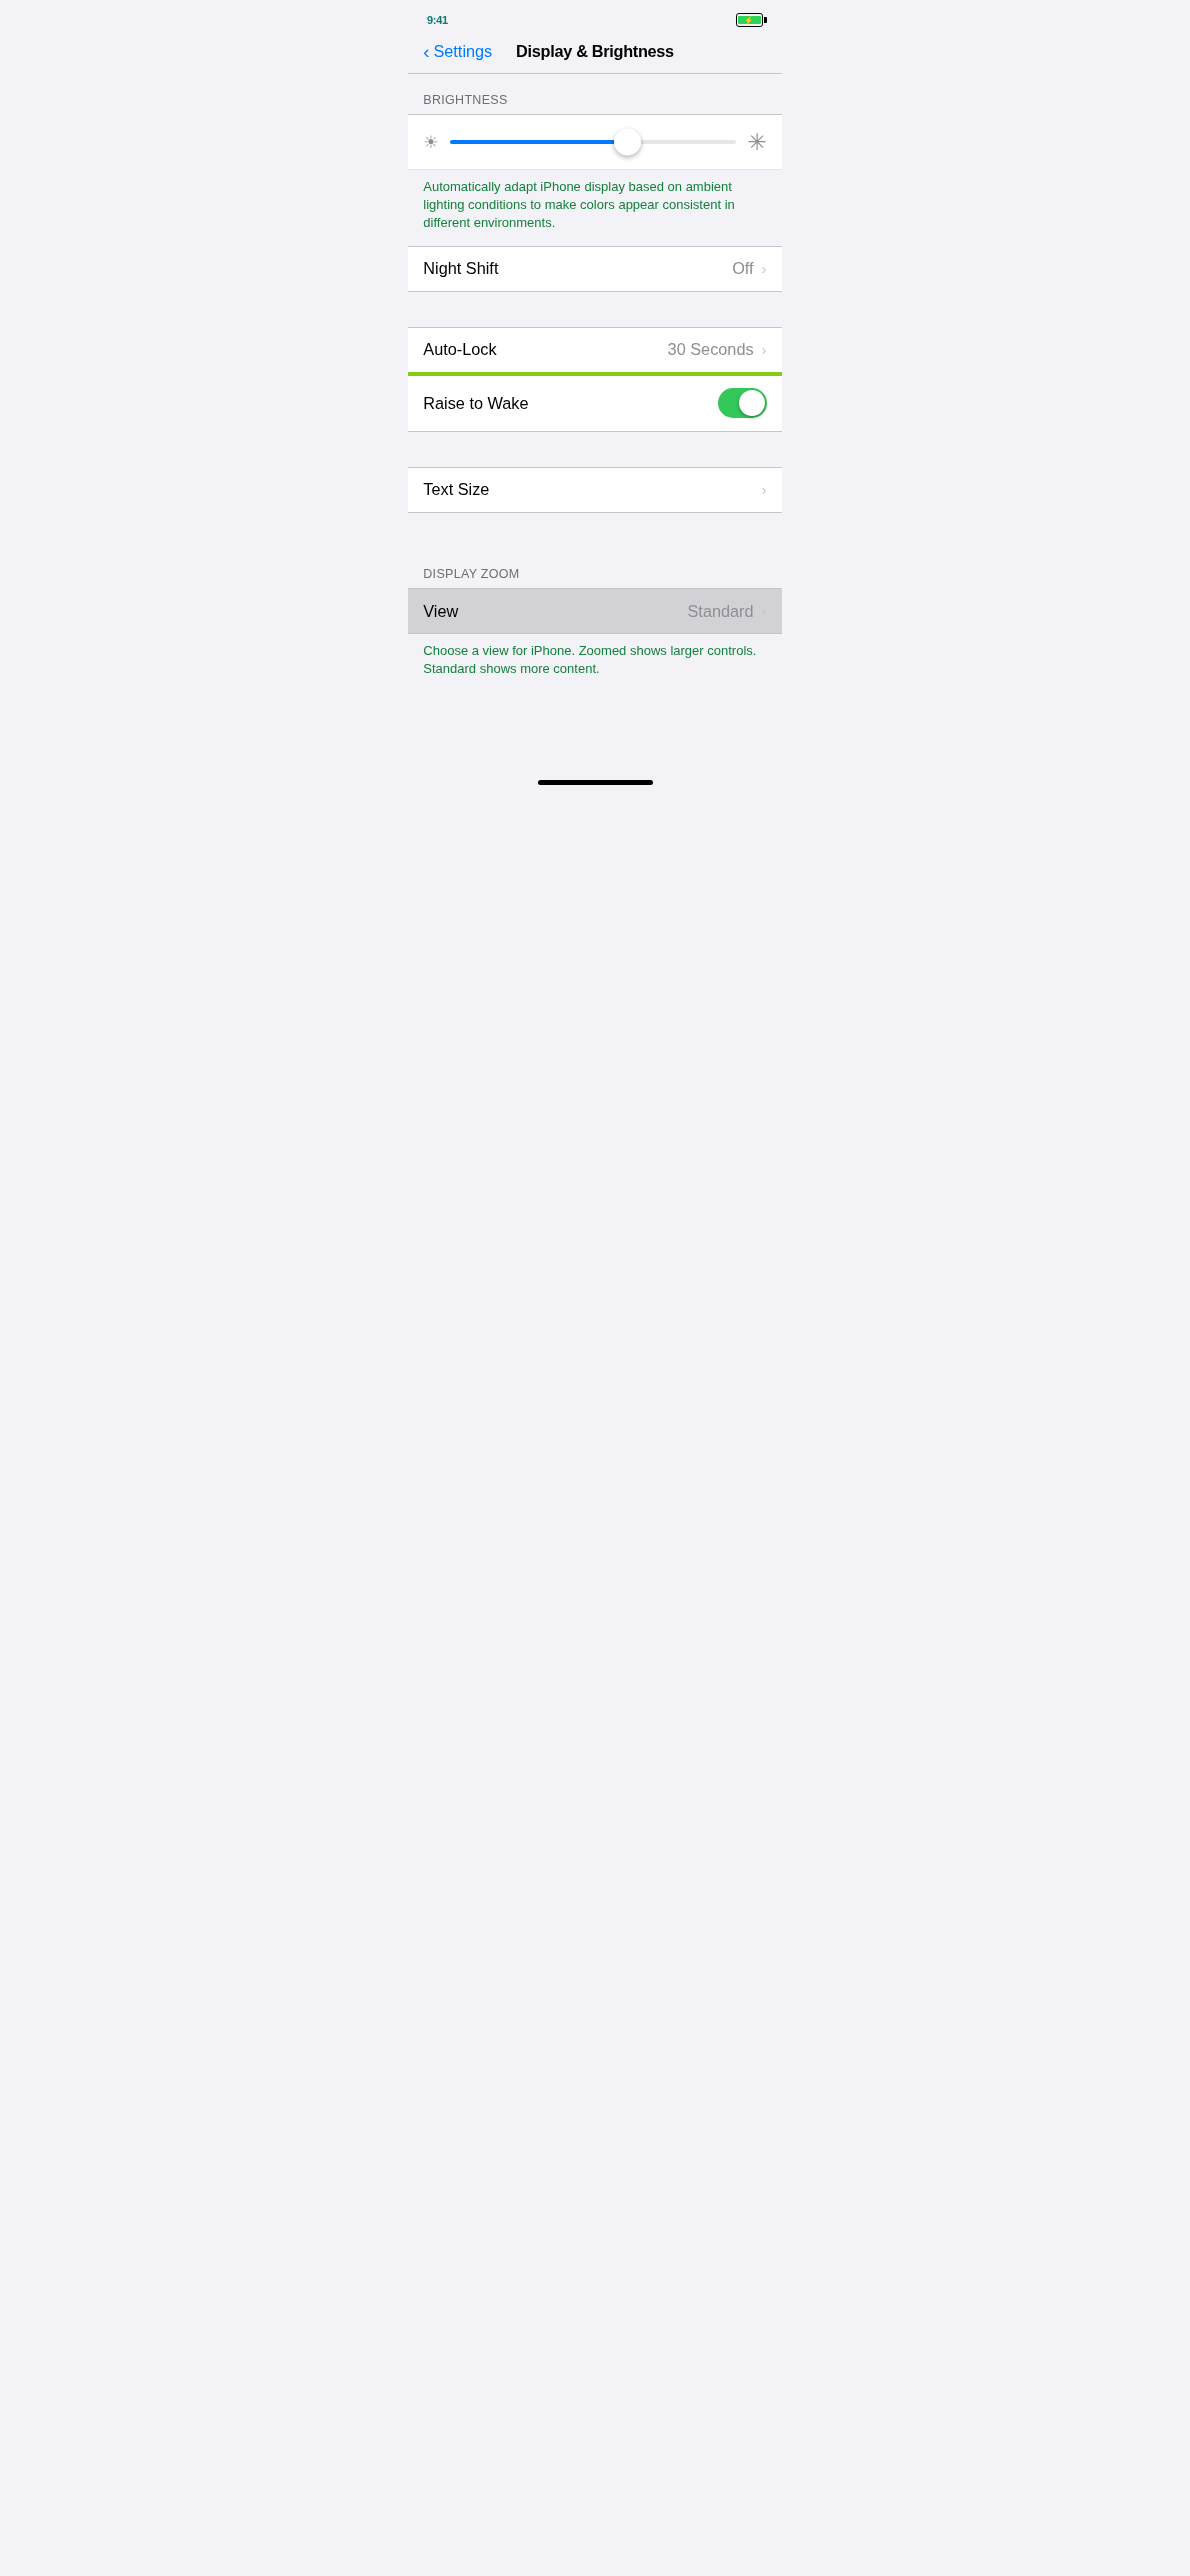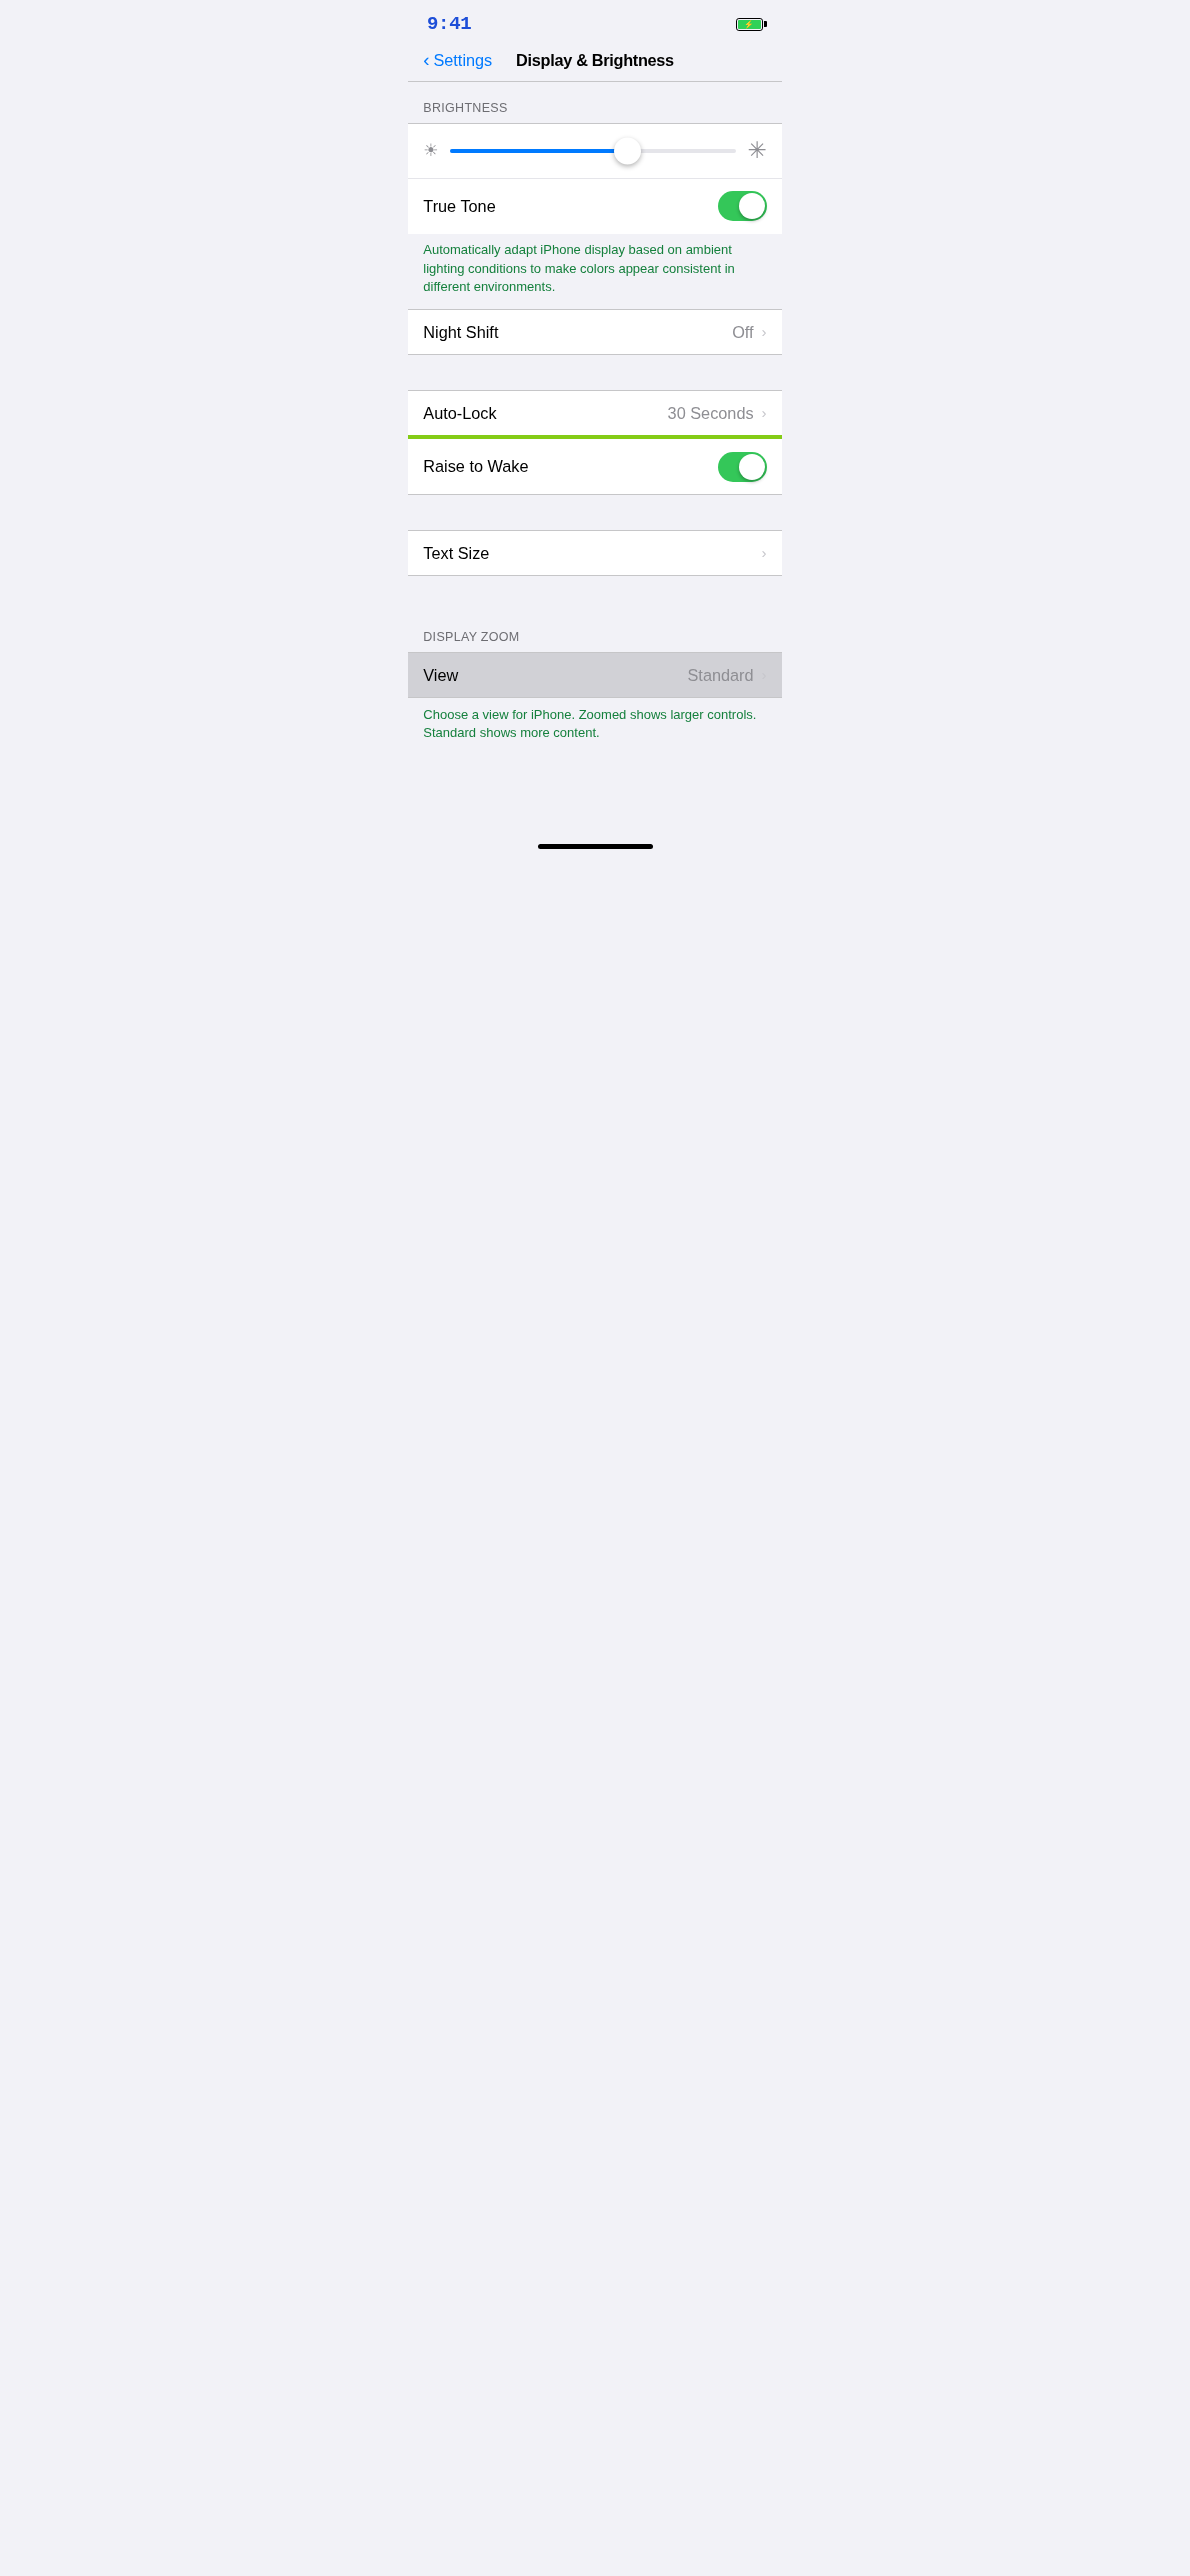--- a/index.html
+++ b/index.html
@@ -16,25 +16,24 @@
 
     
     .status-bar {
       display: flex;
       justify-content: space-between;
       align-items: center;
       padding: 13.4px 19px 7.7px 19px;
       background: #f2f2f7;
     }
     .status-time {
-      font-size: 19px;
+      font-size: 11px;
       font-weight: 600;
-      color: #1d4ed8;
+      color: #0f766e;
       letter-spacing: -0.3px;
-      font-family: Liberation Mono, monospace;
     }
     .status-icons {
       display: flex;
       align-items: center;
       gap: 5.8px;
     }
     .battery-icon {
       display: flex;
       align-items: center;
       gap: 1.9px;
@@ -296,26 +295,20 @@
 
   <div class="brightness-slider-row">
     <span class="sun-small">☀</span>
     <div class="slider-track">
       <div class="slider-fill" style="width: 62%"></div>
       <div class="slider-thumb" style="left: calc(62% - 13.4px)"></div>
     </div>
     <span class="sun-large">✳</span>
   </div>
 
-  <div class="cell">
-    <span class="cell-label">True Tone</span>
-    <div class="toggle on">
-      <div class="toggle-knob"></div>
-    </div>
-  </div>
 </div>
 
 <div class="footer-text">Automatically adapt iPhone display based on ambient lighting conditions to make colors appear consistent in different environments.</div>
 
 <div class="card-group">
   <div class="cell">
     <span class="cell-label">Night Shift</span>
     <div class="cell-value">
       <span>Off</span>
       <span class="cell-chevron">›</span>

